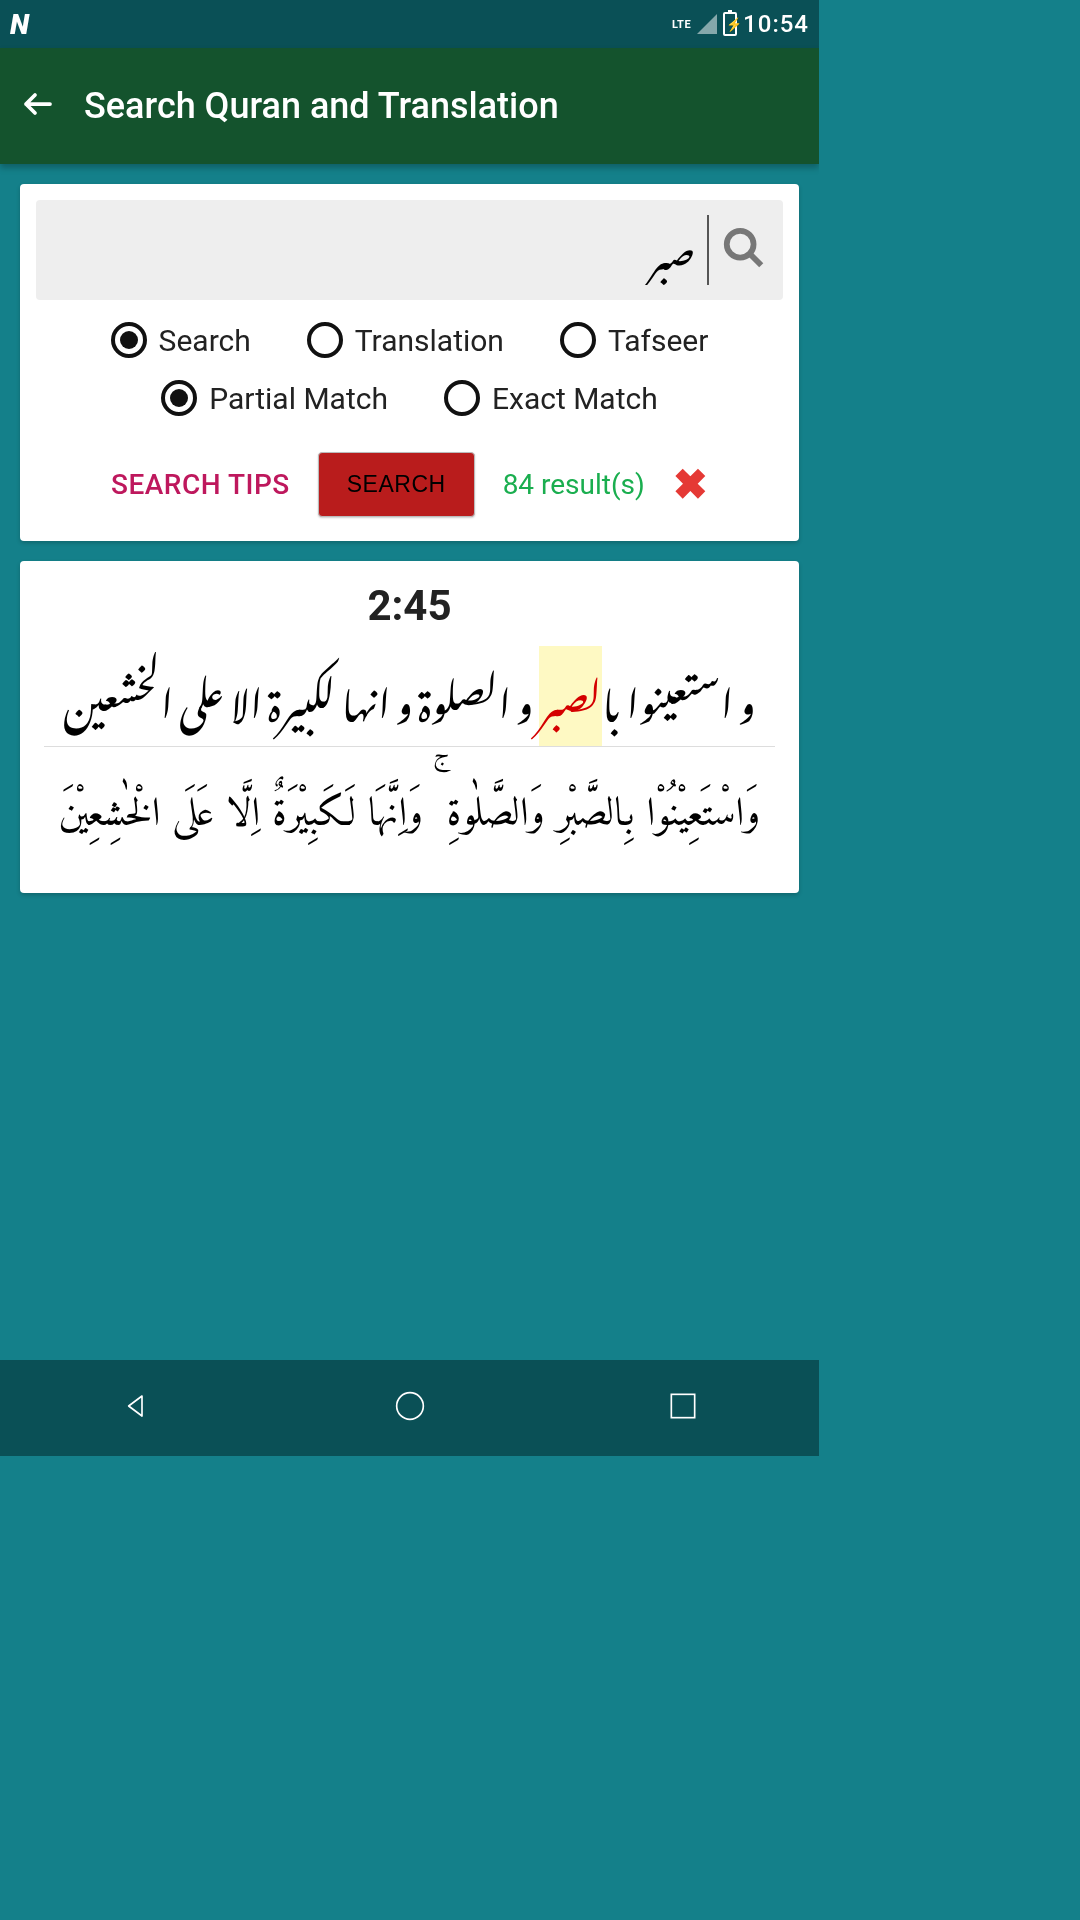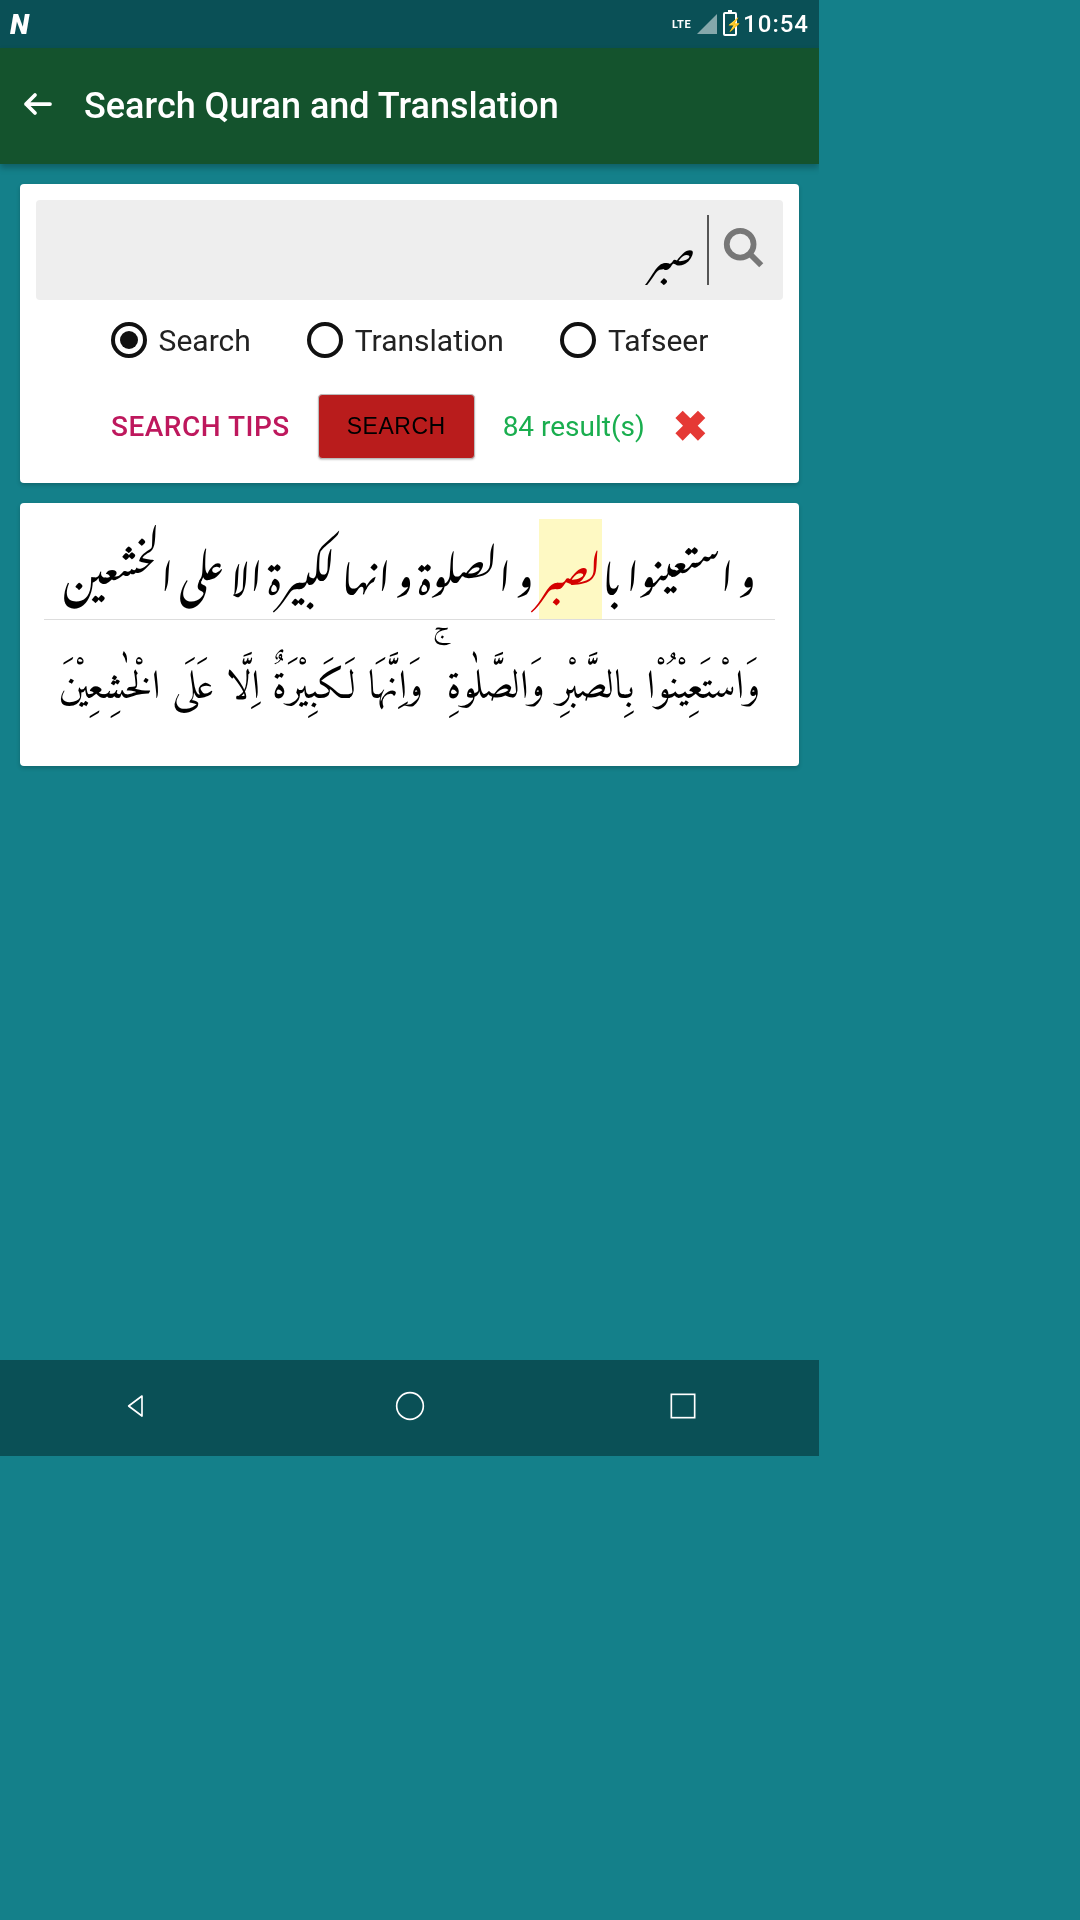--- a/index.html
+++ b/index.html
@@ -206,30 +206,43 @@
       <div class="radio-item">
         <span class="radio-outer"></span>
         <span>Translation</span>
       </div>
       <div class="radio-item">
         <span class="radio-outer"></span>
         <span>Tafseer</span>
       </div>
     </div>
 
+    <div class="radio-row">
+      <div class="radio-item">
+        <span class="radio-outer">
+            <span class="radio-inner"></span>
+          </span>
+        <span>Partial Match</span>
+      </div>
+      <div class="radio-item">
+        <span class="radio-outer"></span>
+        <span>Exact Match</span>
+      </div>
+    </div>
 
     <div class="actions-row">
       <span class="link-tips">SEARCH TIPS</span>
       <button class="btn-search">SEARCH</button>
       <span class="results-count">84 result(s)</span>
       <span class="clear-x">✖</span>
     </div>
   </div>
 
   <div class="card result-card">
+    <div class="verse-ref">2:45</div>
     <div class="arabic-line">
       <span>و استعینوا با</span><span class="highlight">لصبر</span><span> و الصلوة و انها لکبیرة الا علی الخشعین</span>
     </div>
     <hr class="divider">
     <div class="arabic-diacritic">وَاسْتَعِيْنُوْا بِالصَّبْرِ وَالصَّلٰوةِ ۚ وَاِنَّهَا لَكَبِيْرَةٌ اِلَّا عَلَى الْخٰشِعِيْنَ</div>
   </div>
 
 
 </div>
 

